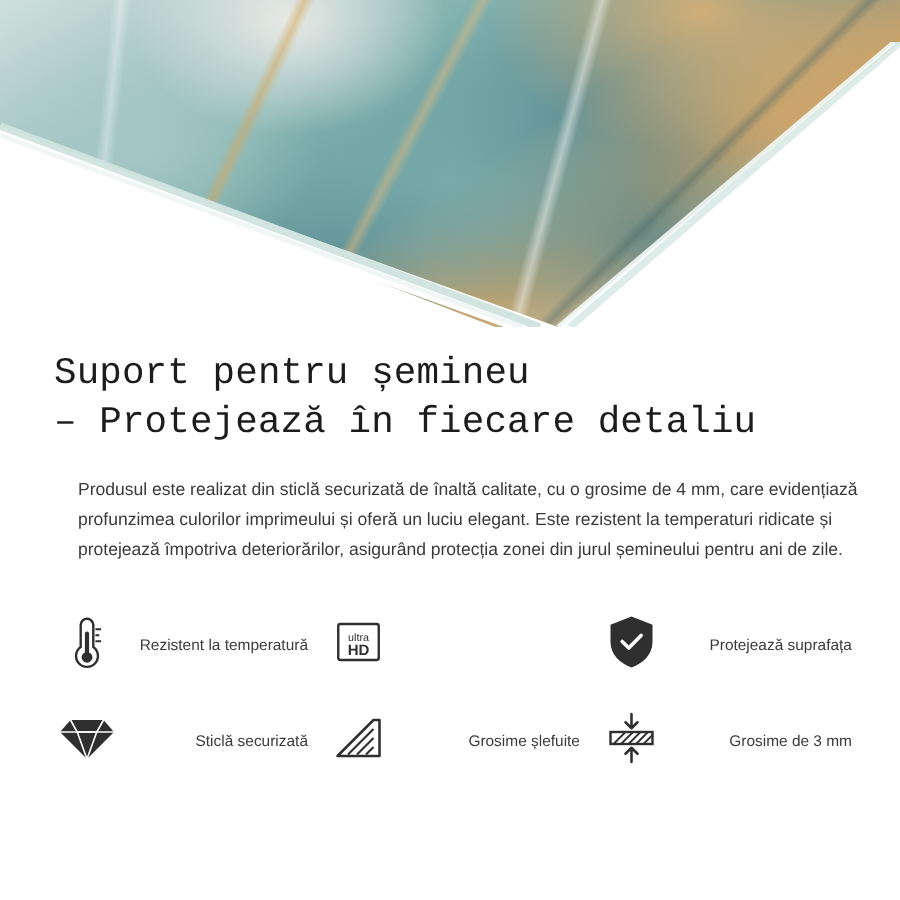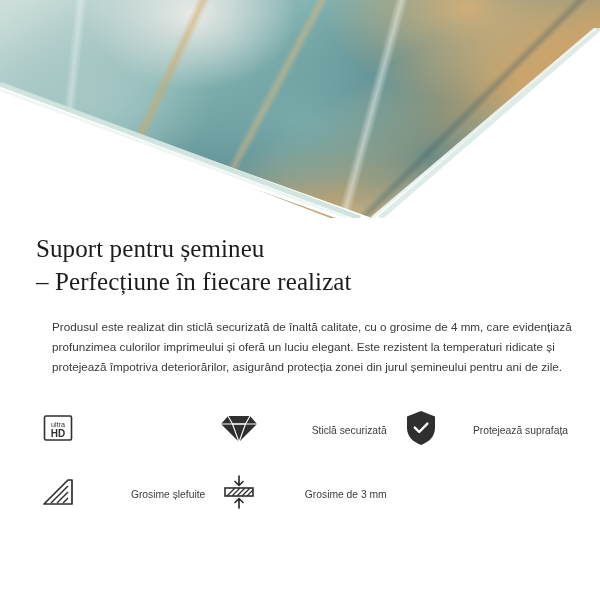--- a/index.html
+++ b/index.html
@@ -68,21 +68,21 @@
   .sparkle i.v { top: 0; left: 50%; width: 2px; transform: translateX(-50%); }
 
   
   .content {
     position: absolute;
     left: 0; top: 218px;
     width: 600px;
   }
   .heading {
     margin: 14px 36px 0 36px;
-    font-family: Liberation Serif, serif;
+    font-family: Liberation Mono, monospace;
     font-size: 25px;
     line-height: 1.33;
     color: #1c1c1c;
     font-weight: 400;
     letter-spacing: 0.1px;
   }
   .heading .line2 { display: block; }
 
   .body-copy {
     margin: 18px 36px 0 52px;
@@ -154,59 +154,72 @@
     <div class="sparkle" style="left:548px; top:130px; width:16px; height:16px;">
       <i class="h" style="width:16px;"></i>
       <i class="v" style="height:16px;"></i>
     </div>
   </div>
 
   <div class="content">
 
     <h1 class="heading">
       <span>Suport pentru șemineu</span>
-      <span class="line2">– Perfecțiune în fiecare realizat</span>
+      <span class="line2">– Protejează în fiecare detaliu</span>
     </h1>
 
     <p class="body-copy">Produsul este realizat din sticlă securizată de înaltă calitate, cu o grosime de 4 mm, care evidențiază profunzimea culorilor imprimeului și oferă un luciu elegant. Este rezistent la temperaturi ridicate și protejează împotriva deteriorărilor, asigurând protecția zonei din jurul șemineului pentru ani de zile.</p>
 
     <div class="features">
 
+      <div class="feature">
+        <div class="feature-icon">
+          <svg width="30" height="40" viewBox="0 0 30 40">
+            <path d="M15 4.5a4.2 4.2 0 0 0-4.2 4.2v14.6a7.3 7.3 0 1 0 8.4 0V8.7A4.2 4.2 0 0 0 15 4.5z" fill="none" stroke="#2f2f2f" stroke-width="1.6"></path>
+            <circle cx="15" cy="30.2" r="3.6" fill="#2f2f2f"></circle>
+            <rect x="13.6" y="13" width="2.8" height="15" rx="1.4" fill="#2f2f2f"></rect>
+            <line x1="20.6" y1="11.5" x2="24.4" y2="11.5" stroke="#2f2f2f" stroke-width="1.4"></line>
+            <line x1="20.6" y1="15.5" x2="23.2" y2="15.5" stroke="#2f2f2f" stroke-width="1.4"></line>
+            <line x1="20.6" y1="19.5" x2="24.4" y2="19.5" stroke="#2f2f2f" stroke-width="1.4"></line>
+          </svg>
+        </div>
+        <div class="feature-label">Rezistent la temperatură</div>
+      </div>
 
       <div class="feature">
         <div class="feature-icon">
           <svg width="40" height="40" viewBox="0 0 40 40">
             <rect x="6.5" y="8" width="27" height="24" rx="1.5" fill="none" stroke="#2f2f2f" stroke-width="1.6"></rect>
             <text x="20" y="19" text-anchor="middle" font-family="Liberation Sans, sans-serif" font-size="7.2" fill="#2f2f2f">ultra</text>
             <text x="20" y="28.5" text-anchor="middle" font-family="Liberation Sans, sans-serif" font-size="10" font-weight="bold" fill="#2f2f2f">HD</text>
           </svg>
         </div>
+      </div>
+
+      <div class="feature">
+        <div class="feature-icon">
+          <svg width="36" height="42" viewBox="0 0 36 42">
+            <path d="M18 4 L32 9.5 V21 C32 29.5 25.6 35.2 18 38 C10.4 35.2 4 29.5 4 21 V9.5 Z" fill="#2f2f2f"></path>
+            <path d="M11.8 20.6 l4.4 4.4 l8.2 -8.4" fill="none" stroke="#ffffff" stroke-width="2.4" stroke-linecap="round" stroke-linejoin="round"></path>
+          </svg>
+        </div>
+        <div class="feature-label">Protejează suprafața</div>
       </div>
 
       <div class="feature">
         <div class="feature-icon">
           <svg width="42" height="36" viewBox="0 0 42 36">
             <path d="M10 6 L32 6 L39 14 L21 32 L3 14 Z" fill="#2f2f2f"></path>
             <path d="M3 14 L39 14" stroke="#ffffff" stroke-width="1.1"></path>
             <path d="M10 6 L14.5 14 L21 32" stroke="#ffffff" stroke-width="1.1" fill="none"></path>
             <path d="M32 6 L27.5 14 L21 32" stroke="#ffffff" stroke-width="1.1" fill="none"></path>
             <path d="M14.5 14 L27.5 14" stroke="#ffffff" stroke-width="1.1"></path>
           </svg>
         </div>
         <div class="feature-label">Sticlă securizată</div>
-      </div>
-
-      <div class="feature">
-        <div class="feature-icon">
-          <svg width="36" height="42" viewBox="0 0 36 42">
-            <path d="M18 4 L32 9.5 V21 C32 29.5 25.6 35.2 18 38 C10.4 35.2 4 29.5 4 21 V9.5 Z" fill="#2f2f2f"></path>
-            <path d="M11.8 20.6 l4.4 4.4 l8.2 -8.4" fill="none" stroke="#ffffff" stroke-width="2.4" stroke-linecap="round" stroke-linejoin="round"></path>
-          </svg>
-        </div>
-        <div class="feature-label">Protejează suprafața</div>
       </div>
 
       <div class="feature">
         <div class="feature-icon">
           <svg width="40" height="36" viewBox="0 0 40 36">
             <path d="M6 30 L30 6 L34 6 L34 30 Z" fill="none" stroke="#2f2f2f" stroke-width="1.7" stroke-linejoin="round"></path>
             <line x1="13" y1="29" x2="30" y2="12" stroke="#2f2f2f" stroke-width="1.4"></line>
             <line x1="19" y1="29" x2="30" y2="18" stroke="#2f2f2f" stroke-width="1.4"></line>
             <line x1="25" y1="29" x2="30" y2="24" stroke="#2f2f2f" stroke-width="1.4"></line>
           </svg>

